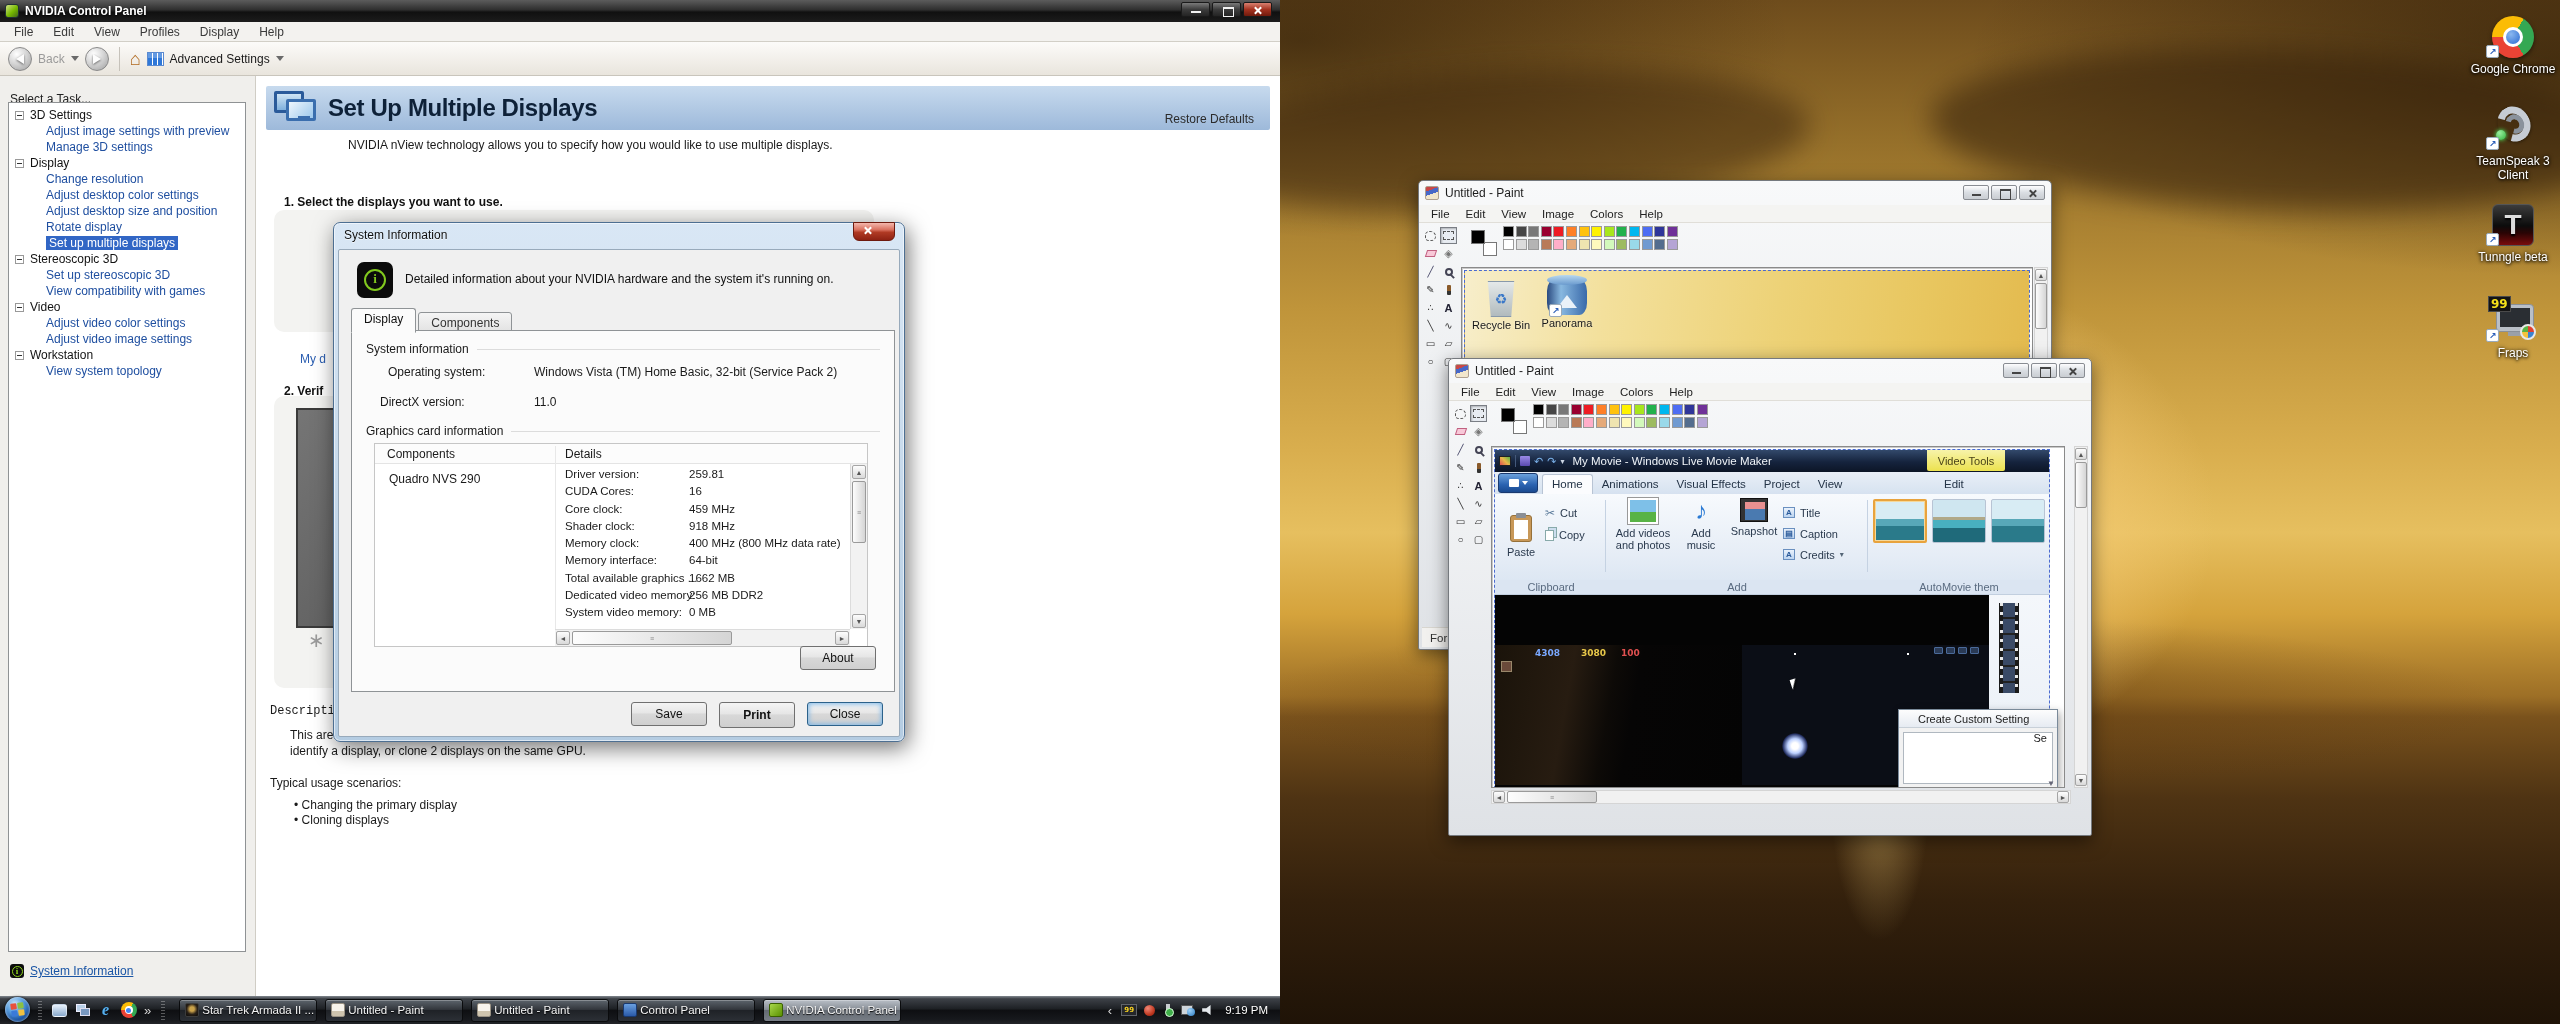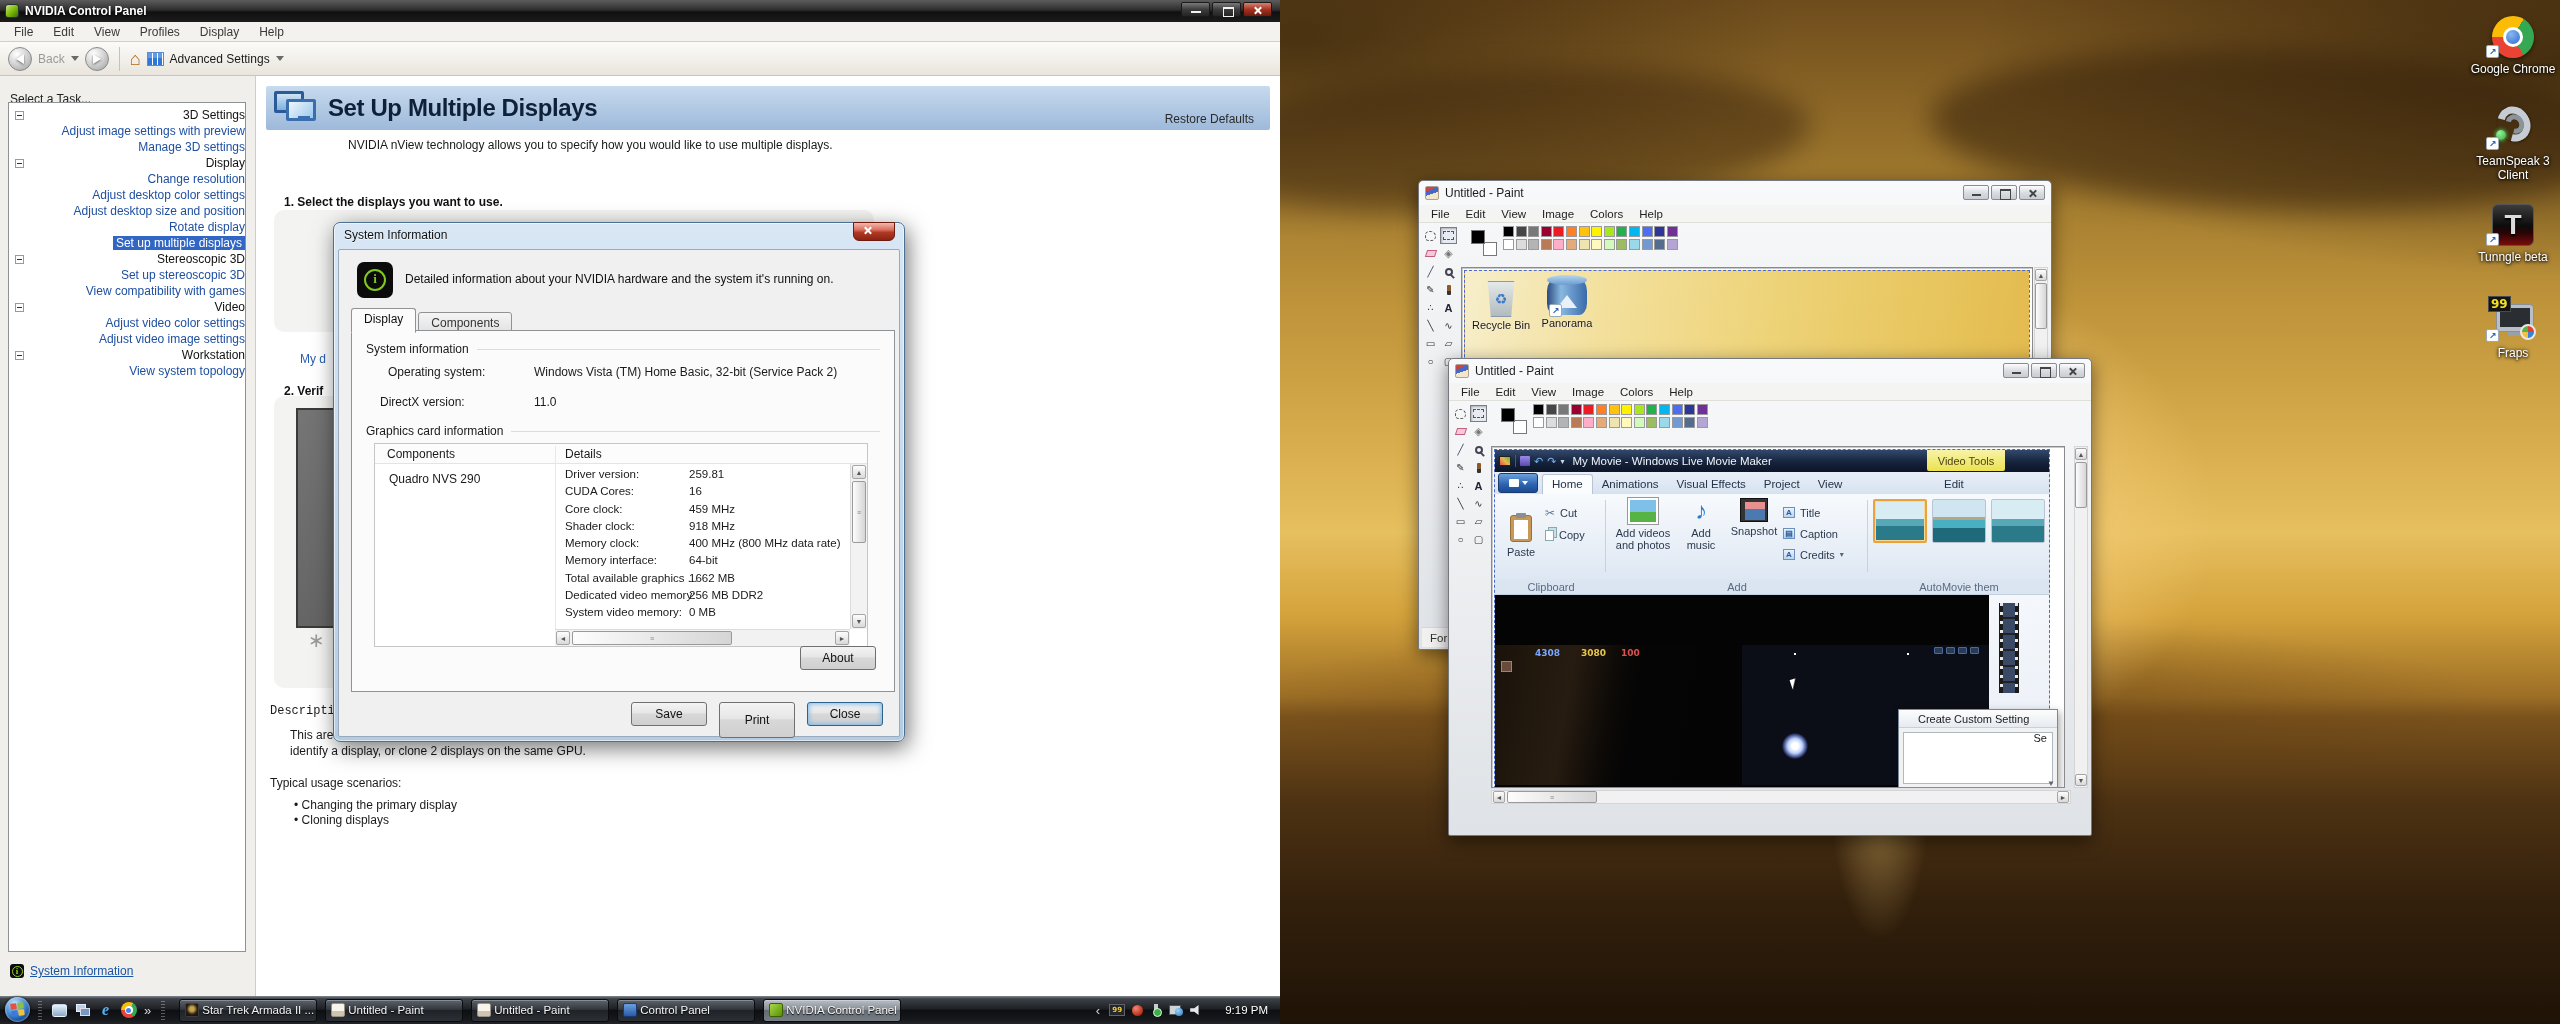--- a/index.html
+++ b/index.html
@@ -41,21 +41,21 @@
   .caret { width:0; height:0; border-left:4px solid transparent; border-right:4px solid transparent; border-top:5px solid #6a6a6a; }
   .tb-sep { width:1px; height:24px; background:#c6c2ba; margin:0 4px; }
   .home-ic { font-size:18px; color:#b06a20; line-height:18px; }
   .grid-ic { width:17px; height:14px; border:1px solid #5a8ad0; background:
     repeating-linear-gradient(90deg,#2f78d8 0 4px,#fff 4px 5px); box-shadow:inset 0 5px 0 rgba(255,255,255,.25); }
   .adv-label { font-size:12px; color:#1a1a1a; }
 
   .nv-sidebar { left:0; top:76px; width:256px; height:920px; background:#f0efec; border-right:1px solid #d0cdc5; }
   .sb-heading { left:10px; top:16px; font-size:12px; color:#222; }
   .treebox { left:8px; top:26px; width:238px; height:850px; background:#fff; border:1px solid #8f9294; overflow:hidden; padding-top:4px; }
-  .trow { height:16px; display:flex; align-items:center; font-size:12px; white-space:nowrap;justify-content:space-between; }
+  .trow { height:16px; display:flex; align-items:center; font-size:12px; white-space:nowrap; }
   .texp { width:9px; height:9px; border:1px solid #999; background:#fff; margin:0 6px 0 6px; position:relative; flex:none; }
   .texp::after { content:""; position:absolute; left:1px; top:3px; width:5px; height:1px; background:#333; }
   .trow.item .texp { visibility:hidden; width:9px; margin-left:22px; }
   .trow.group .tlabel { color:#111; }
   .trow.item .tlabel { color:#1f4fa0; }
   .trow.selected .tlabel { background:#3166c5; color:#fff; padding:0 3px; }
   .sysinfo-row { left:10px; top:888px; display:flex; align-items:center; gap:6px; }
   .inf-mini { width:14px; height:14px; background:#0d0d0d; border-radius:3px; display:flex; align-items:center; justify-content:center; }
   .inf-mini::after { content:"i"; color:#8fd41e; font:bold 9px "Liberation Serif",serif; border:1px solid #8fd41e; border-radius:50%; width:9px; height:9px; line-height:8px; text-align:center; }
   .sysinfo-link { font-size:12px; color:#1a55a5; text-decoration:underline; }
@@ -161,21 +161,21 @@
   .fraps-tray { width:16px; height:12px; background:#24262a; border:1px solid #60646a; color:#f5d020;
     font:bold 7px "DejaVu Sans",sans-serif; display:flex; align-items:center; justify-content:center; }
   .red-tray { width:11px; height:11px; border-radius:50%; background:radial-gradient(circle at 35% 30%,#f08878,#c03a22 60%,#801a0a); }
   .usb-tray { width:12px; height:13px; position:relative; }
   .usb-tray::before { content:""; position:absolute; left:4px; top:0; width:4px; height:9px; background:#c8ccd0; }
   .usb-tray::after { content:""; position:absolute; right:0; bottom:0; width:7px; height:7px; border-radius:50%; background:#3fae49; border:1px solid #dfd; }
   .net-tray { width:14px; height:12px; position:relative; }
   .net-tray::before { content:""; position:absolute; left:0; top:1px; width:10px; height:8px; background:#cdd4da; border:1px solid #555; }
   .net-tray::after { content:""; position:absolute; right:0; bottom:0; width:8px; height:8px; border-radius:50%; background:radial-gradient(circle at 35% 30%,#9cd0f8,#2a7ac0); }
   .vol-tray { width:12px; height:12px; background:#e4e8ec; clip-path:polygon(0 35%,34% 35%,70% 8%,70% 92%,34% 65%,0 65%); }
-  .clock { color:#fff; font-size:11.5px; margin-left:16px; text-shadow:0 1px 1px #000; }
+  .clock { color:#fff; font-size:11.5px; margin-left:4px; text-shadow:0 1px 1px #000; }
 
   
   #rightmon { left:1280px; top:0; width:1280px; height:1024px; overflow:hidden; }
   .wall { left:0; top:0; width:100%; height:100%;
     background:
      radial-gradient(ellipse 70px 200px at 600px 800px, rgba(255,218,130,.40), rgba(255,218,130,0) 70%),
      radial-gradient(ellipse 480px 360px at 590px 520px, rgba(255,248,214,.95), rgba(247,205,120,.55) 45%, rgba(230,170,70,0) 72%),
      radial-gradient(ellipse 700px 280px at 20px 40px, rgba(42,26,8,.6), rgba(42,26,8,0) 70%),
      radial-gradient(ellipse 820px 300px at 1280px 60px, rgba(38,22,6,.65), rgba(38,22,6,0) 72%),
      radial-gradient(ellipse 900px 130px at 590px 705px, rgba(90,55,15,.5), rgba(90,55,15,0) 70%),
@@ -612,21 +612,21 @@
         </div>
         <div class="ab hscroll">
           <span class="sb-btn" style="left:1px;top:1px;width:14px;height:14px;">◄</span>
           <span class="thumb" style="left:17px;top:1px;width:160px;height:14px;">≡</span>
           <span class="sb-btn" style="right:1px;top:1px;width:14px;height:14px;">►</span>
         </div>
       </div>
       <div class="btn" style="right:18px;top:315px;width:76px;height:24px;">About</div>
     </div>
     <div class="btn" style="right:192px;top:452px;width:76px;height:24px;">Save</div>
-    <div class="btn" style="right:104px;top:452px;width:76px;height:36px;">Print</div>
+    <div class="btn" style="right:104px;top:452px;width:76px;height:26px;font-weight:bold;">Print</div>
     <div class="btn default" style="right:16px;top:452px;width:76px;height:24px;">Close</div>
   </div>
 </div>
 
 <div class="ab" id="rightmon">
   <div class="ab wall">
     <div class="cloud cl1"></div>
     <div class="cloud cl2"></div>
     <div class="cloud cl3"></div>
   </div>

